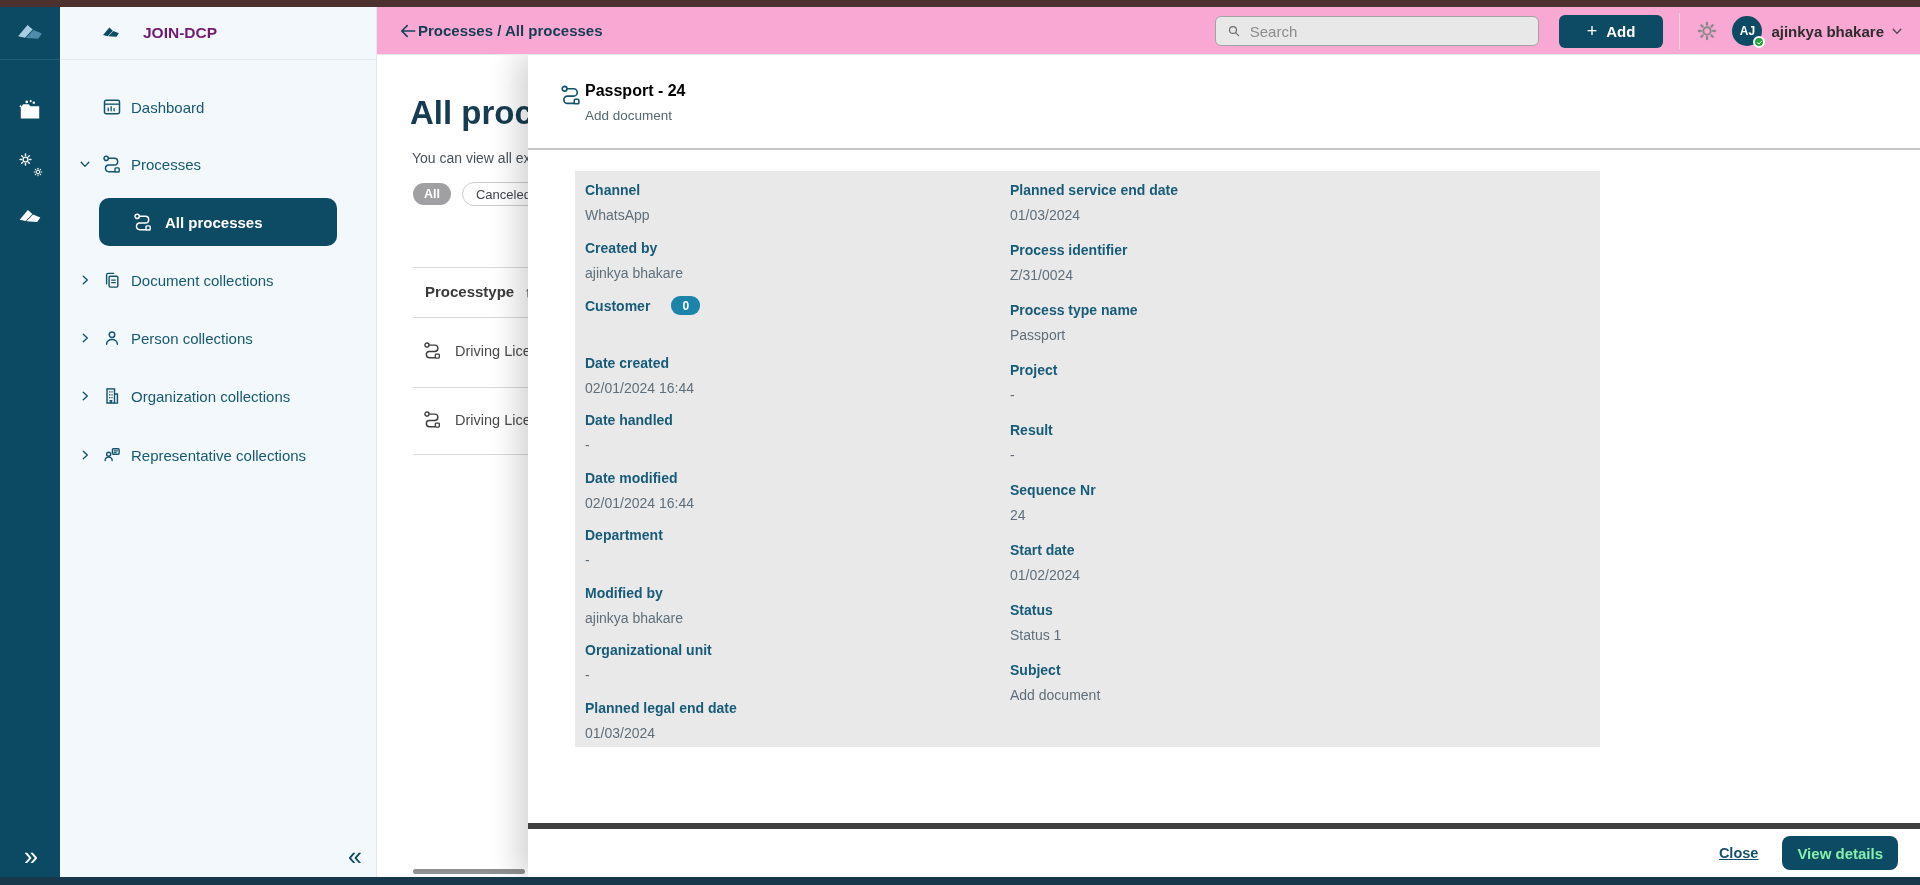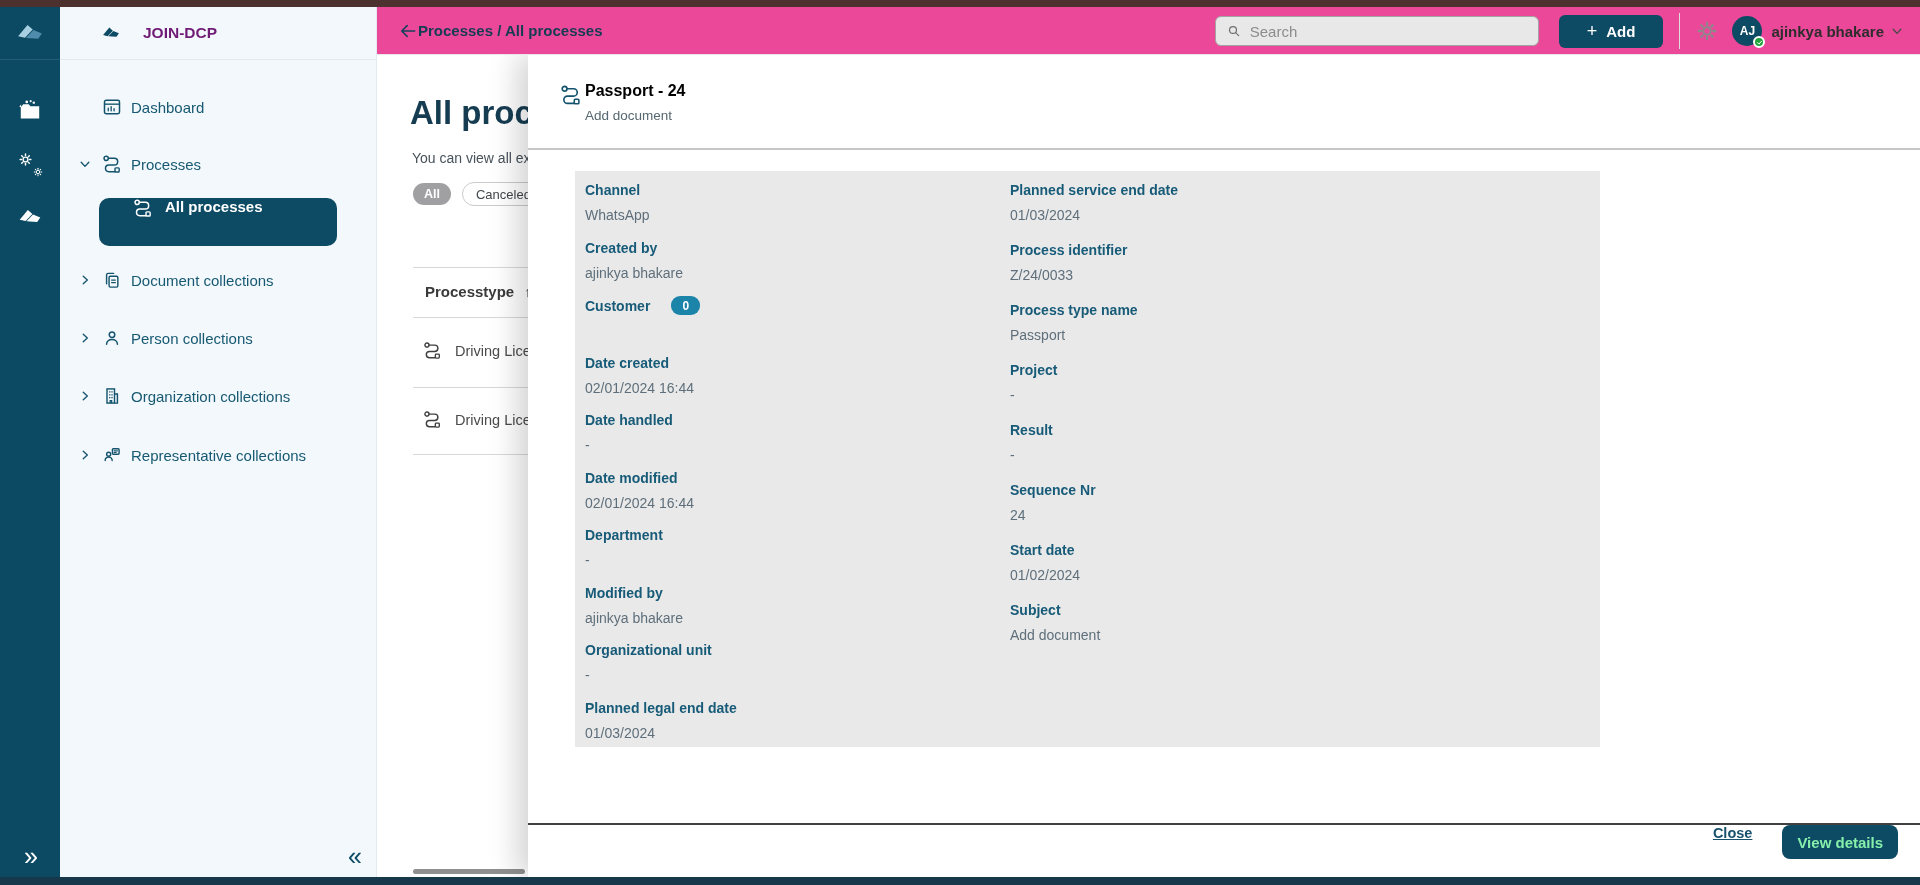--- a/index.html
+++ b/index.html
@@ -27,28 +27,28 @@
   .sidebar { position:absolute; left:60px; top:7px; width:317px; height:870px; background:#f2f8fb;
              border-right:1px solid #e3eaef; z-index:6; }
   .brand-row { height:53px; display:flex; align-items:center; padding-left:41px; gap:13px;
                border-bottom:1px solid #e0e9ee; color:#701a75; font-size:15.5px; font-weight:700; }
   .nav-item { position:absolute; left:0; width:100%; height:36px; display:flex; align-items:center;
               padding-left:18px; color:#175972; font-size:15px; font-weight:500; cursor:pointer; }
   .nav-chev { width:14px; height:14px; margin-right:10px; color:#14536d; flex:0 0 14px; }
   .nav-chev.empty { visibility:hidden; }
   .nav-ico { width:20px; height:20px; margin-right:9px; color:#14536d; flex:0 0 20px; }
   .nav-pill { position:absolute; left:39px; width:238px; height:48px; background:#0d4a63; border-radius:10px;
-              display:flex; padding-left:34px; gap:12px; color:#fff; font-size:15px;
+              display:flex; align-items:center; padding-left:34px; gap:12px; color:#fff; font-size:15px;
               font-weight:700; cursor:pointer; }
   .nav-pill .nav-ico { color:#fff; margin-right:0; }
   .collapse-btn { position:absolute; right:16px; bottom:6px; color:#0d4a63; font-size:25px;
                   letter-spacing:-2px; cursor:pointer; }
 
   
-  .header { position:absolute; left:377px; top:7px; width:1543px; height:48px; background:#ec4899;
+  .header { position:absolute; left:377px; top:7px; width:1543px; height:48px; background:#f9a8d4;
             border-bottom:1px solid #e8e8e8; z-index:6; }
   .back-btn { position:absolute; left:21px; top:14px; width:20px; height:20px; color:#14415a; cursor:pointer; }
   .crumb { position:absolute; left:41px; top:0; line-height:48px; font-size:15px; font-weight:600; color:#143c52; }
   .hdr-right { position:absolute; right:0; top:0; height:48px; display:flex; align-items:center; padding-right:16px; }
   .search-box { width:324px; height:30px; background:#e8e8e8; border:1px solid #a3a3a3; border-radius:6px;
                 display:flex; align-items:center; padding:13px 10px; gap:8px; margin-right:20px; }
   .search-box svg { color:#6e6e6e; flex:0 0 16px; }
   .search-box input { border:none; outline:none; background:transparent; font-size:15px; color:#444;
                       width:100%; font-family:"Liberation Sans", sans-serif; }
   .search-box input::placeholder { color:#8c8c8c; }
@@ -98,22 +98,22 @@
   .graybox { position:absolute; left:47px; top:116px; width:1025px; height:576px; background:#e9e9e9;
              display:grid; grid-template-columns:425px 1fr; padding:10px 0 0 10px; align-content:start; }
   .field { overflow:hidden; }
   .gb-left .field { height:57.5px; }
   .gb-right .field { height:60px; }
   .lbl { font-size:14px; font-weight:700; color:#175b78; line-height:18px; }
   .val { font-size:14px; color:#5e6f7b; line-height:18px; margin-top:7px; }
   .lbl-row { display:flex; align-items:center; gap:21px; }
   .count-badge { min-width:29px; height:19px; background:#1b84a8; color:#fff; font-size:12px; font-weight:700;
                  border-radius:9px; display:flex; align-items:center; justify-content:center; padding:0 8px; }
-  .ov-footer { position:absolute; left:0; bottom:0; width:100%; height:54px; border-top:2px solid #404040;
-               display:flex; justify-content:flex-end; gap:30px; padding-right:22px;
+  .ov-footer { position:absolute; left:0; bottom:0; width:100%; height:54px; border-top:6px solid #404040;
+               display:flex; align-items:center; justify-content:flex-end; gap:24px; padding-right:22px;
                background:#fff; }
   .close-link { font-size:14.5px; font-weight:600; color:#17506b; text-decoration:underline; cursor:pointer; }
   .view-btn { height:34px; background:#0d4a63; color:#86efac; border:none; border-radius:8px; font-size:15px;
               font-weight:700; padding:0 15px; cursor:pointer; font-family:"Liberation Sans", sans-serif; }
   .svg-ic { display:block; width:100%; height:100%; }
 </style>
 </head>
 <body>
 
 <svg width="0" height="0" style="position:absolute" aria-hidden="true">
@@ -464,41 +464,45 @@
         </div>
       </div>
 
       <div class="gb-right">
         <div class="field">
           <div class="lbl">Planned service end date</div>
           <div class="val">01/03/2024</div>
         </div>
         <div class="field">
           <div class="lbl">Process identifier</div>
-          <div class="val">Z/24/0033</div>
+          <div class="val">Z/31/0024</div>
         </div>
         <div class="field">
           <div class="lbl">Process type name</div>
           <div class="val">Passport</div>
         </div>
         <div class="field">
           <div class="lbl">Project</div>
           <div class="val">-</div>
         </div>
         <div class="field">
           <div class="lbl">Result</div>
           <div class="val">-</div>
         </div>
         <div class="field">
           <div class="lbl">Sequence Nr</div>
           <div class="val">24</div>
         </div>
         <div class="field">
           <div class="lbl">Start date</div>
           <div class="val">01/02/2024</div>
+        </div>
+        <div class="field">
+          <div class="lbl">Status</div>
+          <div class="val">Status 1</div>
         </div>
         <div class="field">
           <div class="lbl">Subject</div>
           <div class="val">Add document</div>
         </div>
       </div>
     </div>
 
     <footer class="ov-footer">
       <a class="close-link">Close</a>

